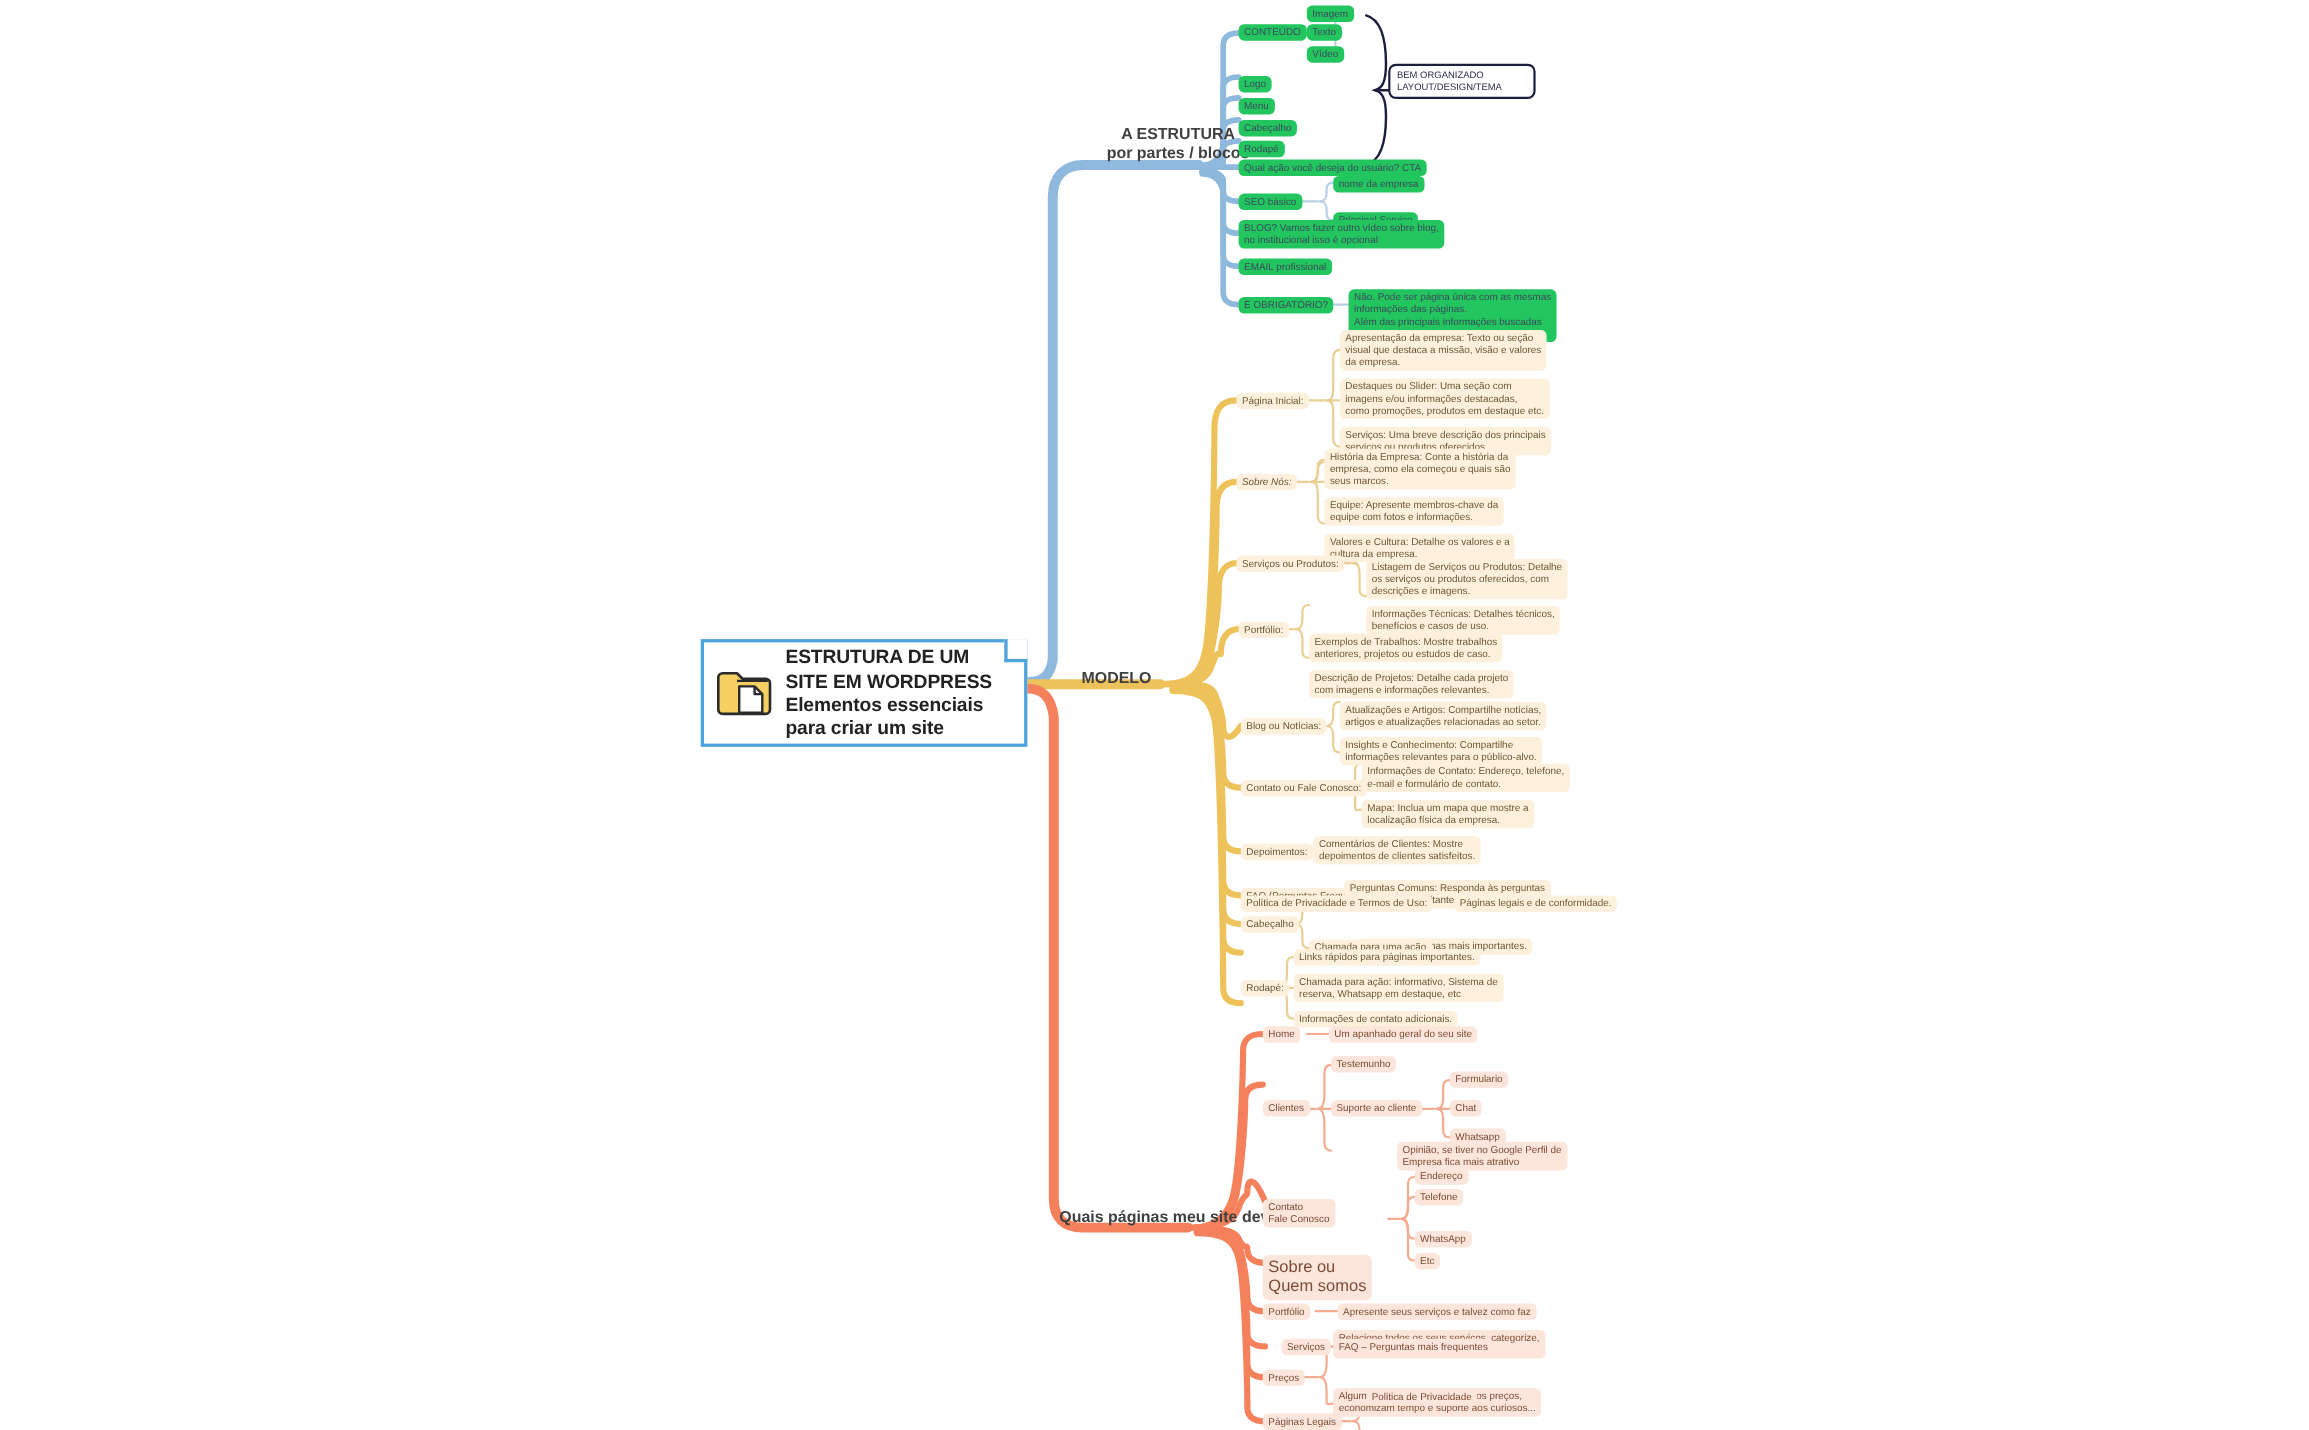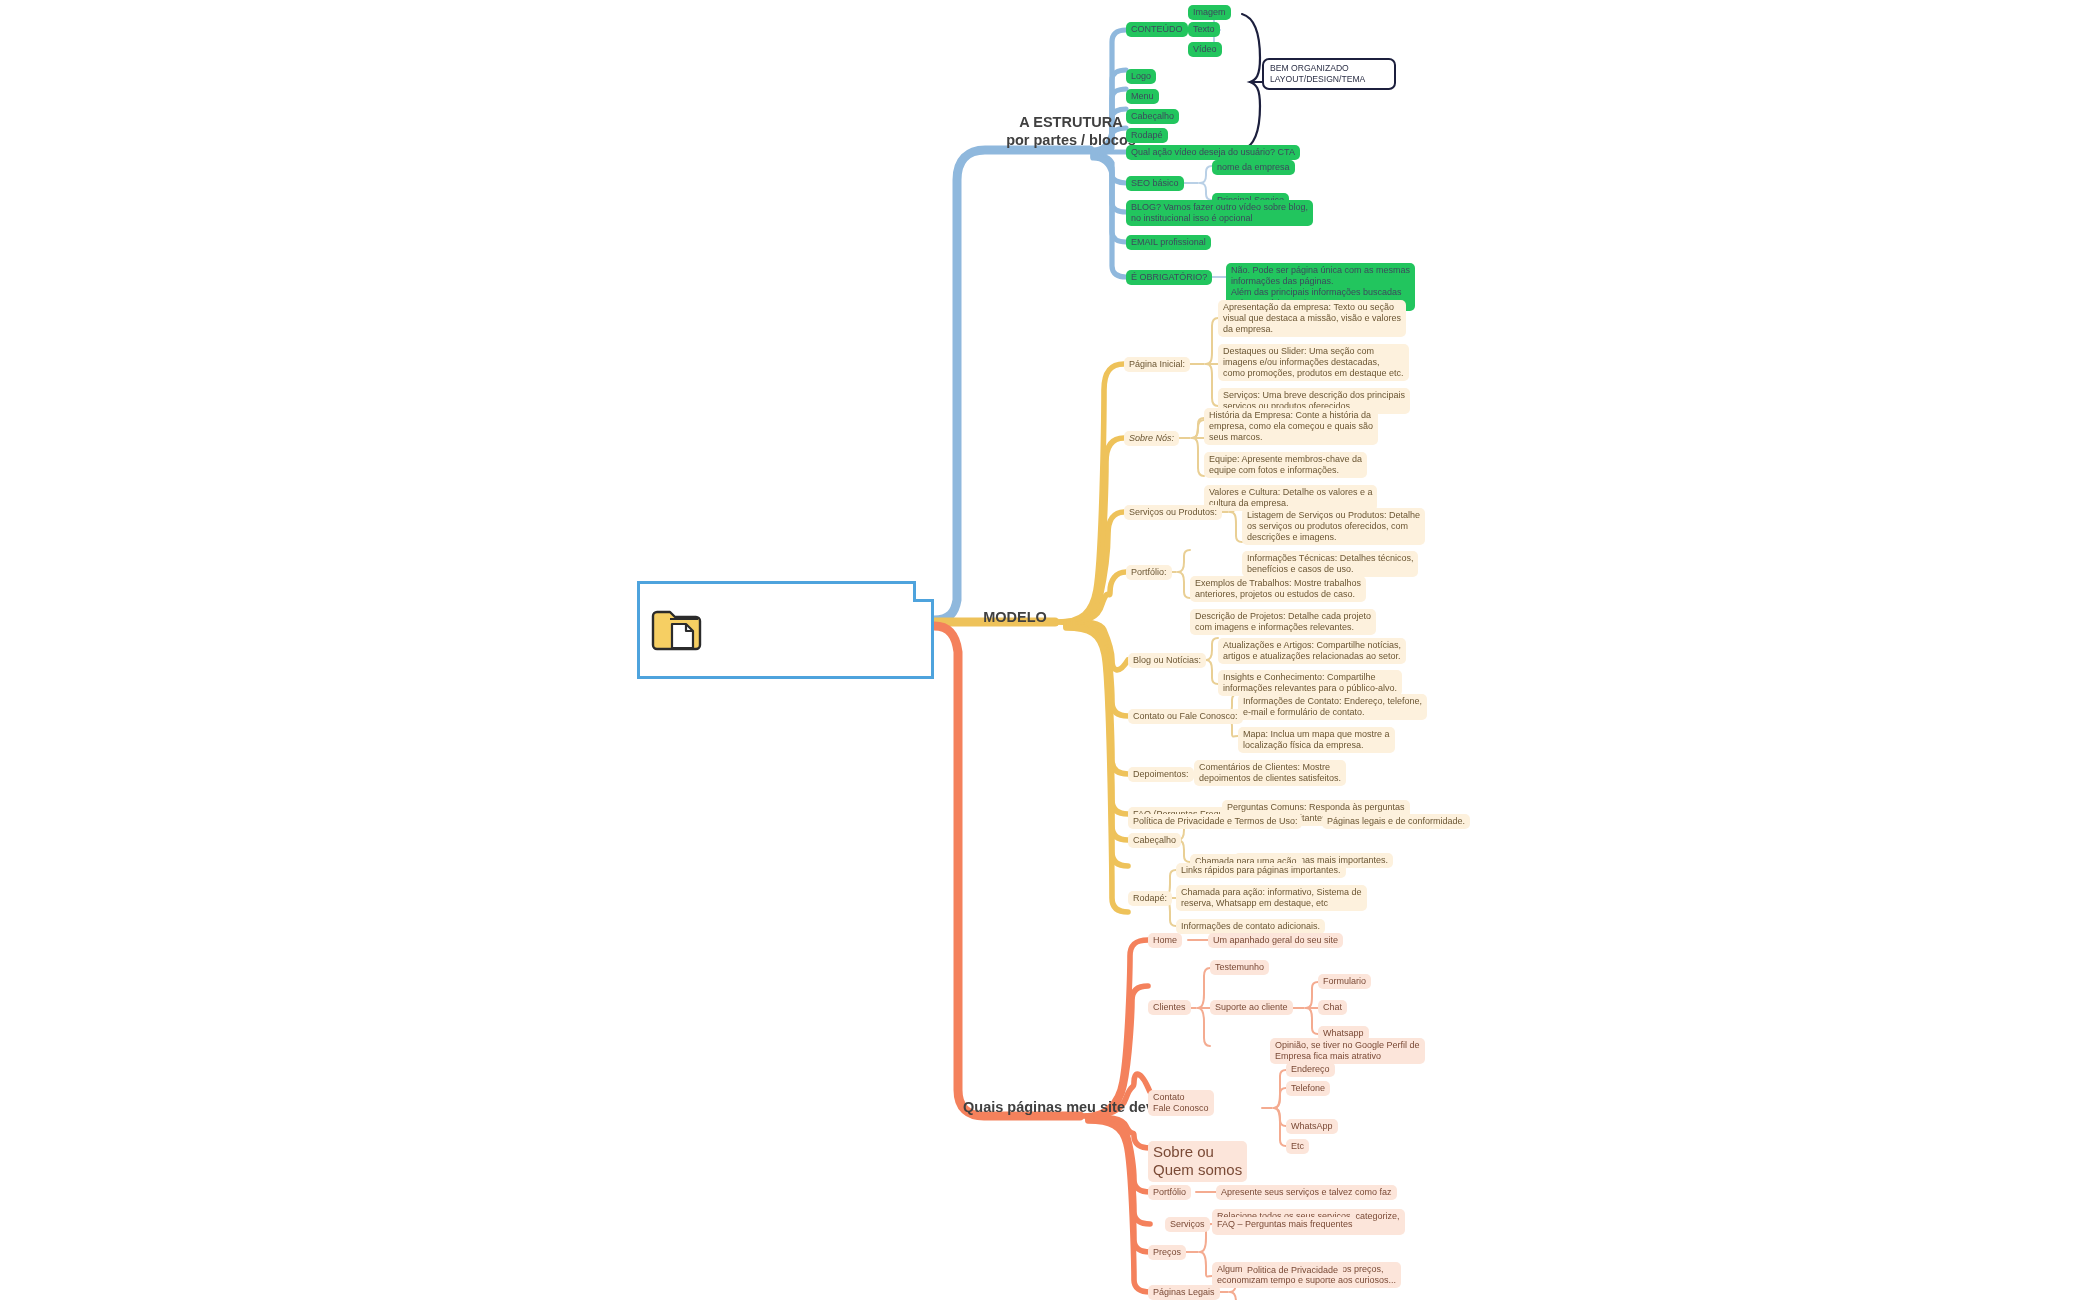--- a/index.html
+++ b/index.html
@@ -167,39 +167,43 @@
   <div id="central">
     <div class="corner"></div>
     <div class="folder">
       <svg viewBox="0 0 52 46" width="52" height="46">
         <path d="M3 9 a4 4 0 0 1 4-4 h13 l5 5 h21 a4 4 0 0 1 4 4 v24 a4 4 0 0 1 -4 4 h-39 a4 4 0 0 1 -4 -4 z" fill="#f6cf63" stroke="#2b2b2b" stroke-width="2.4" stroke-linejoin="round"></path>
         <path d="M20 12 h28" stroke="#2b2b2b" stroke-width="2" fill="none"></path>
         <path d="M22 17 h14 l7 7 v17 h-21 z" fill="#ffffff" stroke="#2b2b2b" stroke-width="2.2" stroke-linejoin="round"></path>
         <path d="M36 17 v7 h7" fill="none" stroke="#2b2b2b" stroke-width="2.2" stroke-linejoin="round"></path>
       </svg>
     </div>
+    <div class="ctext">ESTRUTURA DE UM
+SITE EM WORDPRESS
+Elementos essenciais
+para criar um site</div>
   </div>
 
   <div class="branch-label" style="left:981px;top:113px;width:180px;font-size:14.5px;">A ESTRUTURA
 por partes / blocos</div>
   <div class="branch-label" style="left:960px;top:608px;width:110px;font-size:14.5px;">MODELO</div>
   <div class="branch-label" style="left:963px;top:1098px;width:230px;font-size:14.5px;text-align:left;">Quais páginas meu site deve ter</div>
 
   <div id="bem">BEM ORGANIZADO
 LAYOUT/DESIGN/TEMA</div>
 
   <div class="node blue" style="left:1126px;top:22px;font-size:9px;">CONTEÚDO</div>
   <div class="node blue" style="left:1188px;top:5px;font-size:9px;">Imagem</div>
   <div class="node blue" style="left:1188px;top:22px;font-size:9px;">Texto</div>
   <div class="node blue" style="left:1188px;top:42px;font-size:9px;">Vídeo</div>
   <div class="node blue" style="left:1126px;top:69px;font-size:9px;">Logo</div>
   <div class="node blue" style="left:1126px;top:89px;font-size:9px;">Menu</div>
   <div class="node blue" style="left:1126px;top:109px;font-size:9px;">Cabeçalho</div>
   <div class="node blue" style="left:1126px;top:128px;font-size:9px;">Rodapé</div>
-  <div class="node blue" style="left:1126px;top:145px;font-size:9px;">Qual ação vídeo deseja do usuário? CTA</div>
+  <div class="node blue" style="left:1126px;top:145px;font-size:9px;">Qual ação você deseja do usuário? CTA</div>
   <div class="node blue" style="left:1126px;top:176px;font-size:9px;">SEO básico</div>
   <div class="node blue" style="left:1212px;top:160px;font-size:9px;">nome da empresa</div>
   <div class="node blue" style="left:1212px;top:193px;font-size:9px;">Principal Serviço</div>
   <div class="node blue" style="left:1126px;top:200px;font-size:9px;">BLOG? Vamos fazer outro vídeo sobre blog,
 no institucional isso é opcional</div>
   <div class="node blue" style="left:1126px;top:235px;font-size:9px;">EMAIL profissional</div>
   <div class="node blue" style="left:1126px;top:270px;font-size:9px;">É OBRIGATÓRIO?</div>
   <div class="node blue" style="left:1226px;top:263px;font-size:9px;">Não. Pode ser página única com as mesmas
 informações das páginas.
 Além das principais informações buscadas

